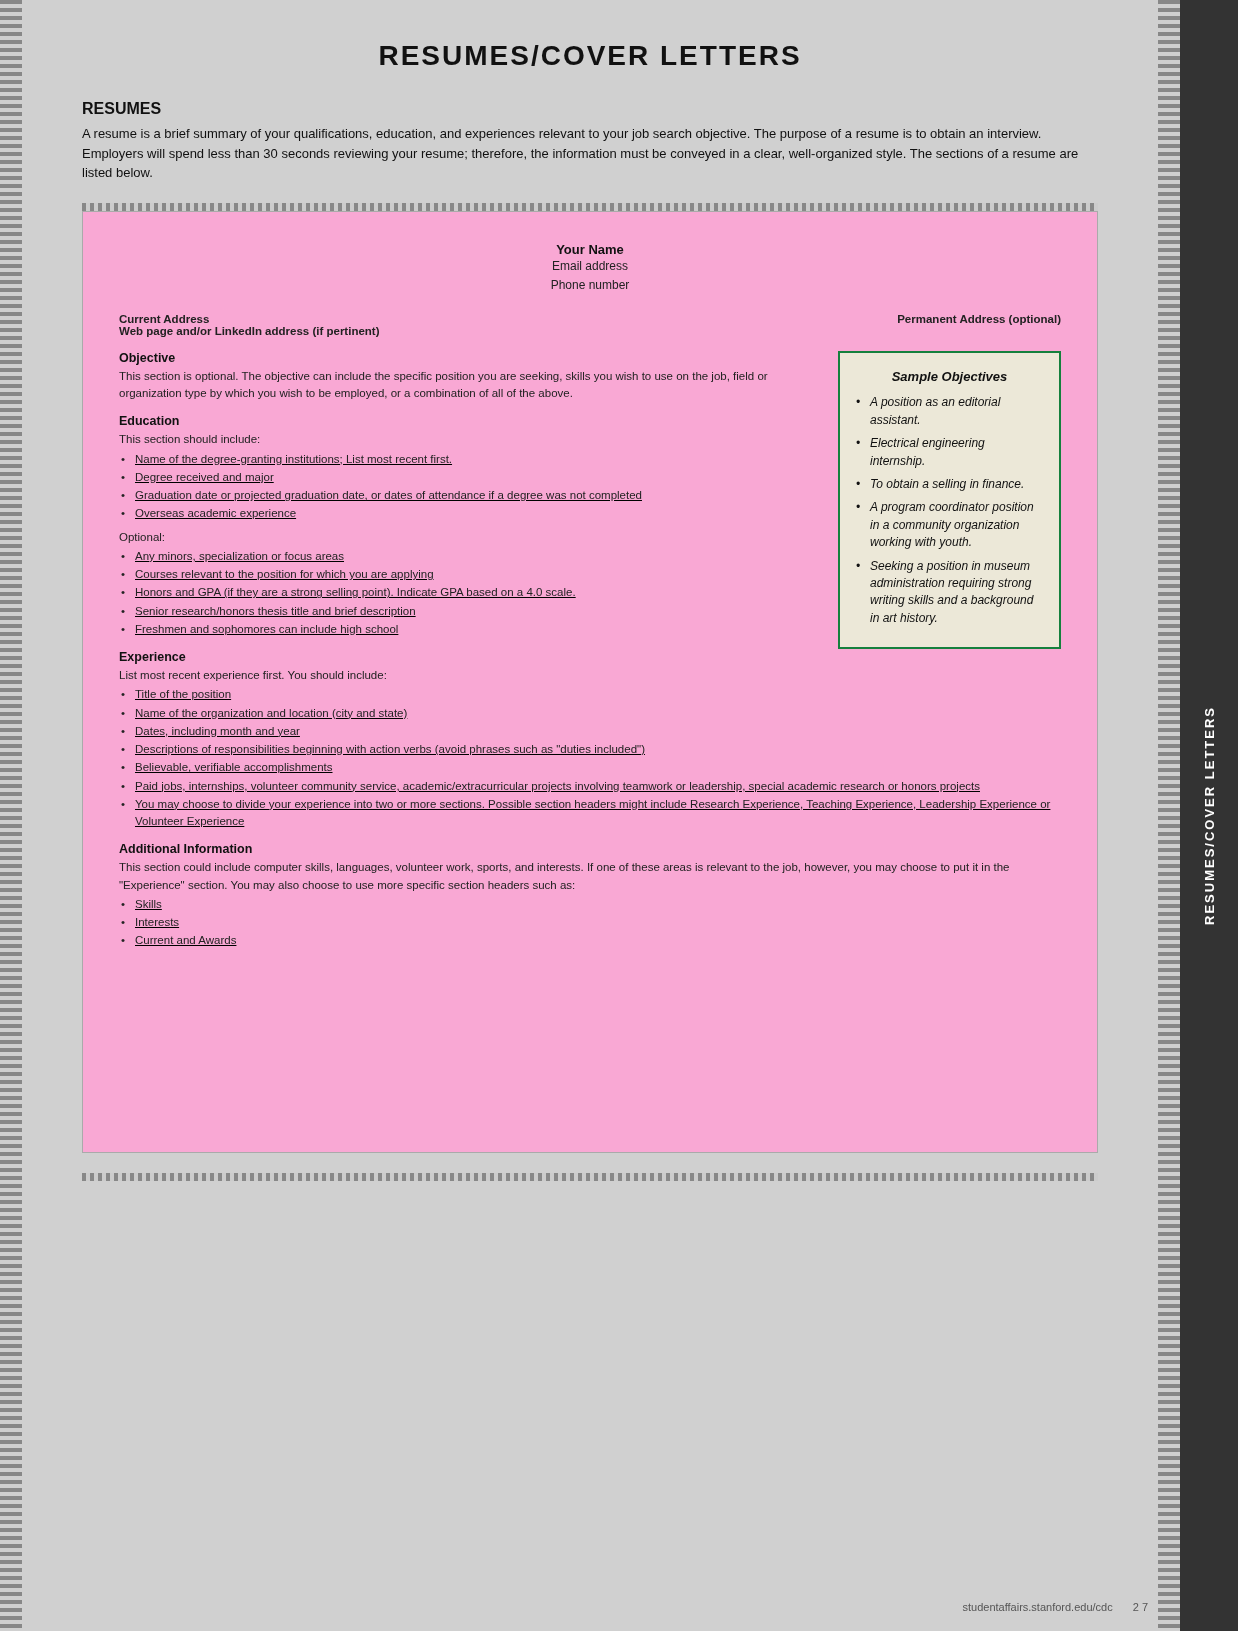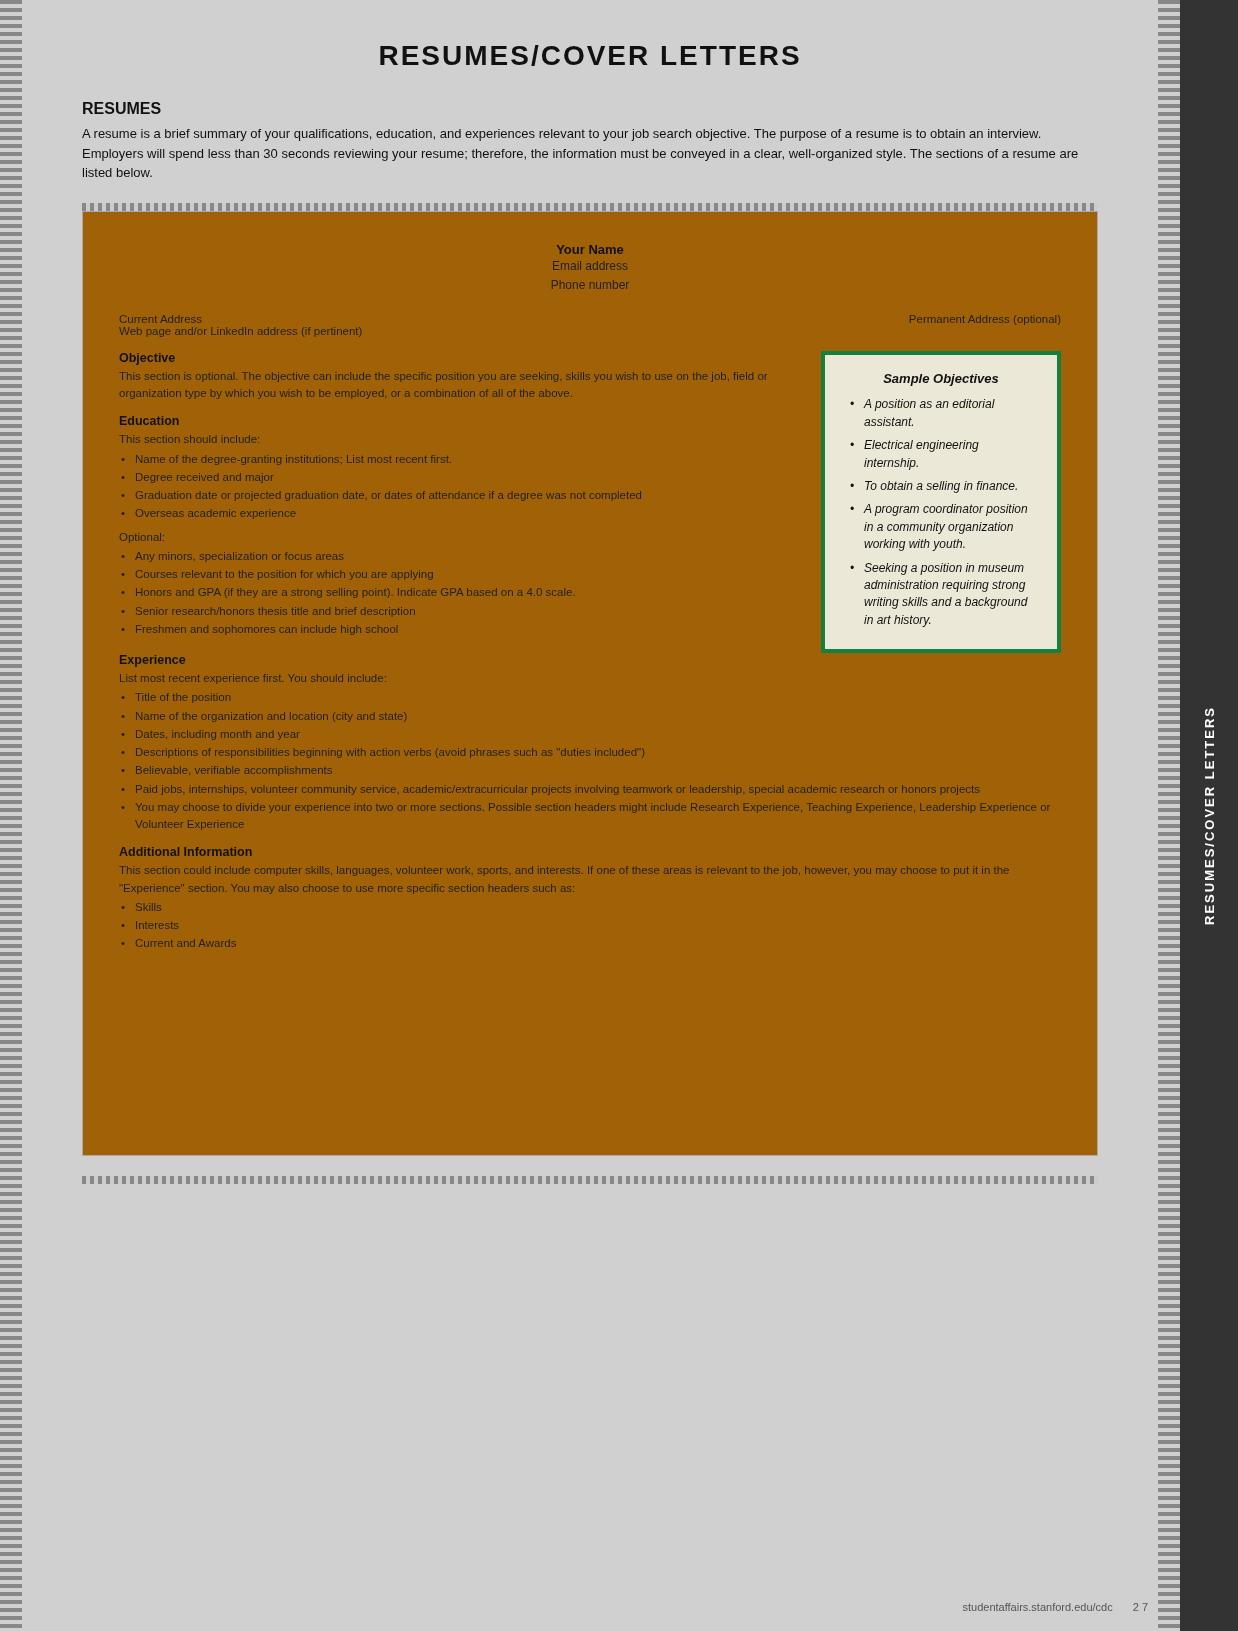--- a/index.html
+++ b/index.html
@@ -39,21 +39,21 @@
 
     .intro-text {
       font-size: 13px;
       line-height: 1.5;
       color: #111;
       margin-bottom: 20px;
     }
 
     
     .doc-box {
-      background: #a16207;
+      background: #f9a8d4;
       border: 1px solid #aaa;
       padding: 30px 36px 30px 36px;
       position: relative;
       margin-bottom: 20px;
     }
 
     
     .resume-header {
       text-align: center;
       margin-bottom: 18px;
@@ -71,20 +71,21 @@
       line-height: 1.6;
     }
 
     
     .address-row {
       display: flex;
       justify-content: space-between;
       margin-bottom: 14px;
       font-size: 11.5px;
       color: #222;
+      font-weight: bold;
     }
 
     .address-left { text-align: left; }
     .address-right { text-align: center; }
 
     
     .two-col {
       display: flex;
       gap: 20px;
     }
@@ -94,26 +95,27 @@
       min-width: 0;
     }
 
     .right-col {
       width: 240px;
       flex-shrink: 0;
     }
 
     
     .sample-obj-box {
-      border: 4px solid #15803d;
+      border: 2px solid #15803d;
       background: #ece8d8;
-      padding: 14px 25px;
+      padding: 14px 16px;
       font-size: 11.5px;
       color: #111;
       line-height: 1.5;
+      margin-left: 17px;
     }
 
     .sample-obj-title {
       font-weight: 900;
       font-style: italic;
       font-size: 13px;
       text-align: center;
       margin-bottom: 8px;
       color: #111;
     }
@@ -155,20 +157,21 @@
       font-size: 11.5px;
       color: #222;
       line-height: 1.5;
       margin-bottom: 2px;
     }
 
     .resume-bullet-list {
       list-style: none;
       padding: 0;
       margin-left: 2px;
+      text-decoration: underline;
     }
 
     .resume-bullet-list li {
       font-size: 11.5px;
       color: #222;
       line-height: 1.5;
       padding-left: 14px;
       position: relative;
       margin-bottom: 1px;
     }

